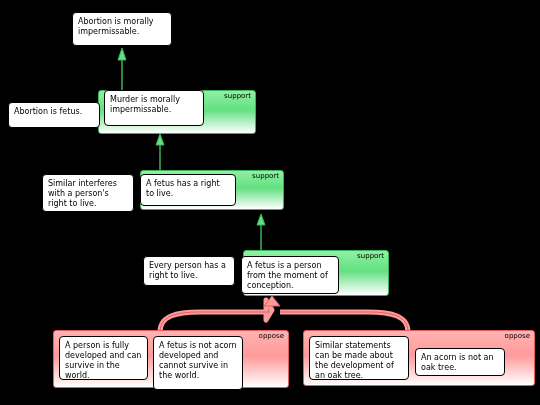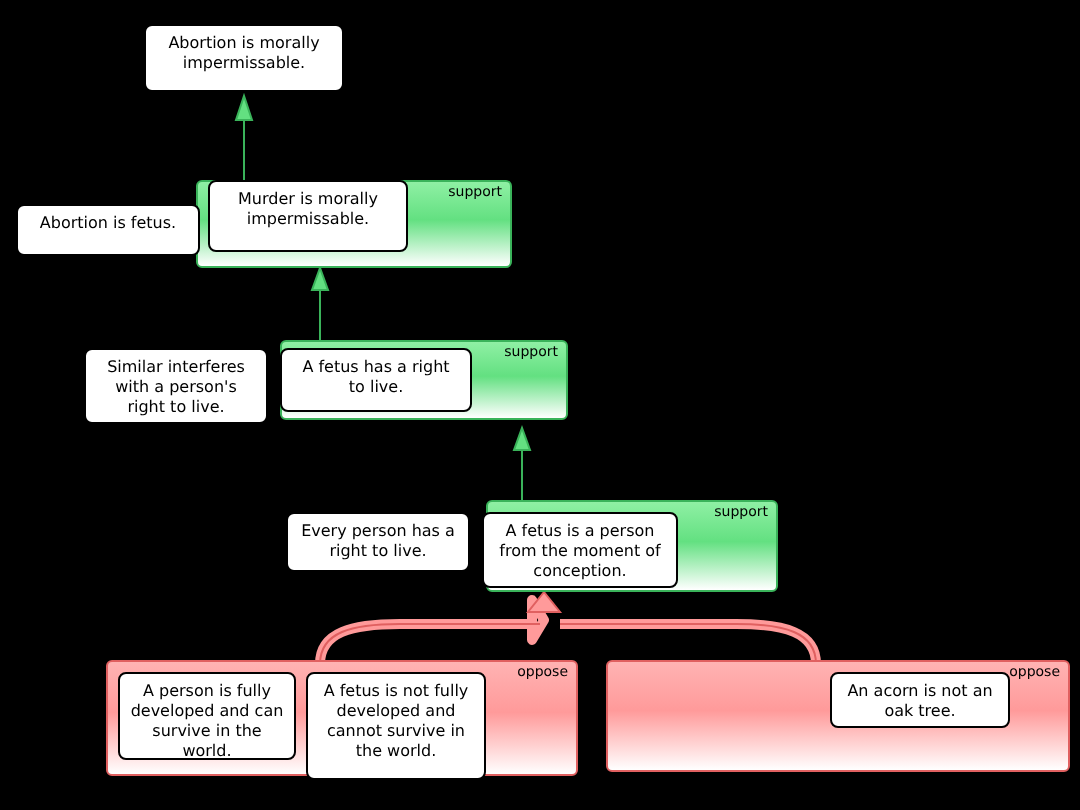--- a/index.html
+++ b/index.html
@@ -7,21 +7,20 @@
     padding: 0;
     background: #000000;
   }
   #canvas {
     position: relative;
     width: 540px;
     height: 405px;
     background: #000000;
     font-family: "DejaVu Sans", sans-serif;
     overflow: hidden;
-    text-align: center;
   }
   svg.connectors {
     position: absolute;
     left: 0;
     top: 0;
     width: 540px;
     height: 405px;
     pointer-events: none;
   }
   .group {
@@ -126,26 +125,29 @@
   </div>
 
   <div class="group" style="left:53px; top:330px; width:240px; height:62px;">
     <div class="plate oppose" style="left:0px; top:0px; width:236px; height:58px;">
       <span class="plate-label">oppose</span>
     </div>
     <div class="node" style="left:6px; top:6px; width:89px; height:44px;">
       <span>A person is fully developed and can survive in the world.</span>
     </div>
     <div class="node" style="left:100px; top:6px; width:90px; height:54px;">
-      <span>A fetus is not fully developed and cannot survive in the world.</span>
+      <span>A fetus is not acorn developed and cannot survive in the world.</span>
     </div>
   </div>
 
   <div class="group" style="left:303px; top:330px; width:234px; height:62px;">
     <div class="plate oppose" style="left:0px; top:0px; width:232px; height:56px;">
       <span class="plate-label">oppose</span>
     </div>
-    <div class="node" style="left:112px; top:6px; width:90px; height:28px;">
+    <div class="node" style="left:6px; top:6px; width:100px; height:44px;">
+      <span>Similar statements can be made about the development of an oak tree.</span>
+    </div>
+    <div class="node" style="left:112px; top:18px; width:90px; height:28px;">
       <span>An acorn is not an oak tree.</span>
     </div>
   </div>
 
 </div>
 
 </body></html>

